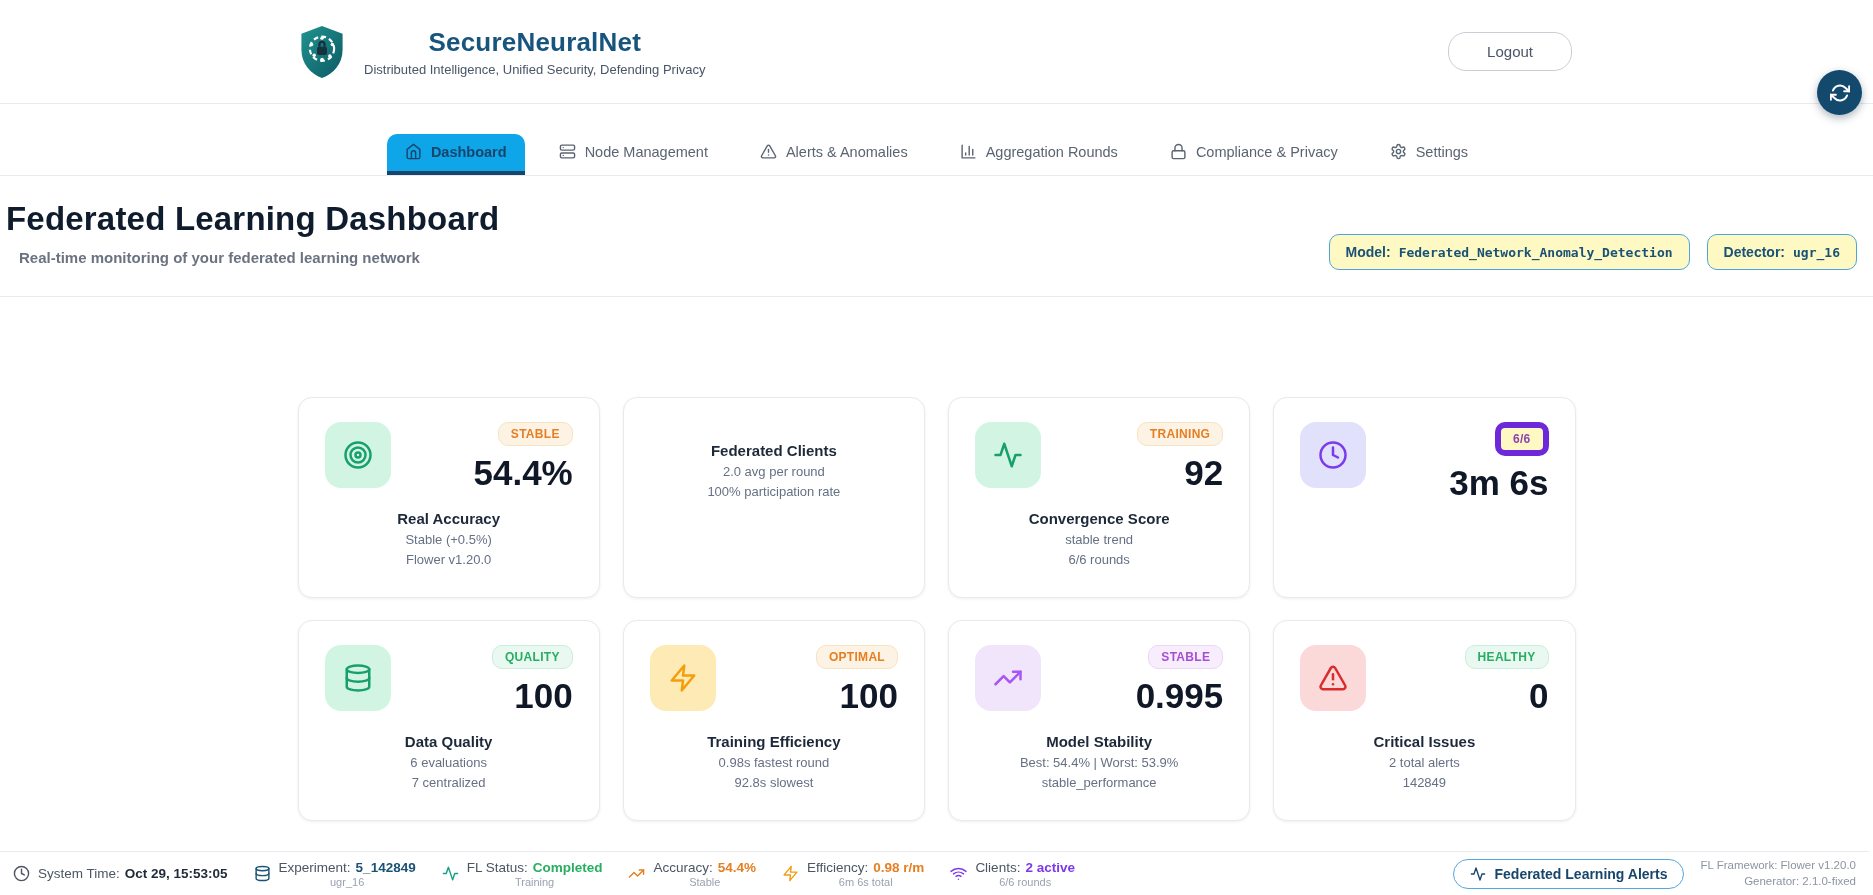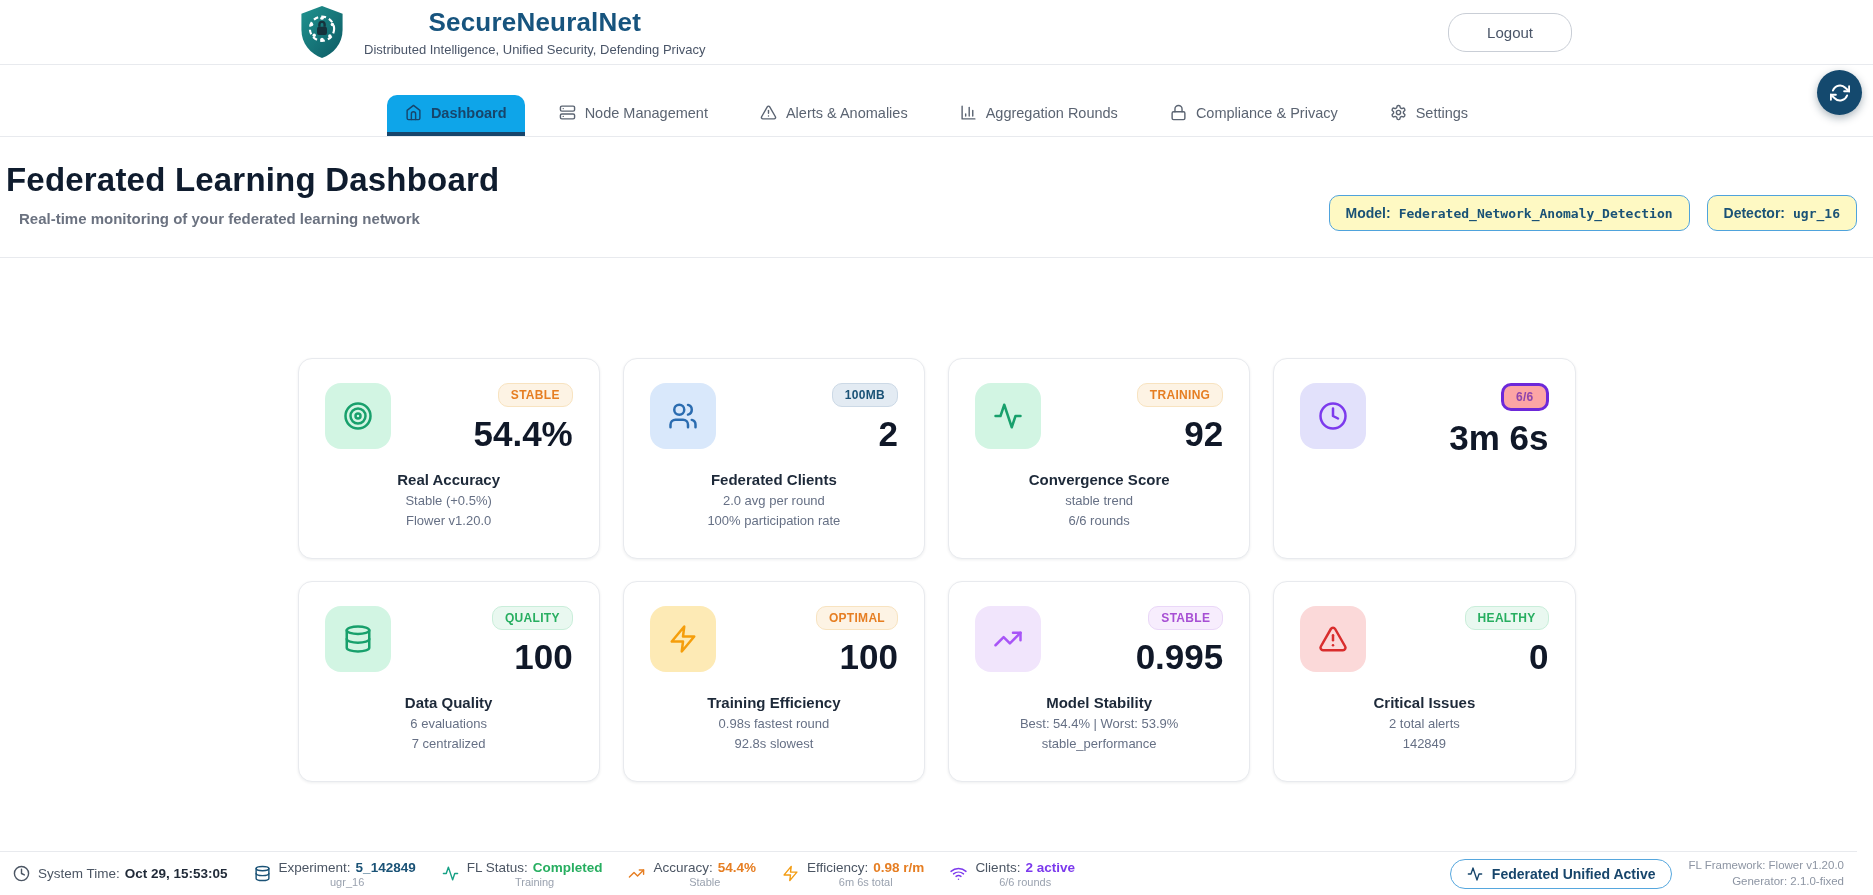--- a/index.html
+++ b/index.html
@@ -9,21 +9,21 @@
     font-family:"Liberation Sans", sans-serif;
     background:#ffffff;
     color:#1d2939;
     overflow:hidden;
   }
   .icon { display:inline-flex; align-items:center; justify-content:center; }
   .icon svg { width:100%; height:100%; }
 
   
   .app-header {
-    height:65px;
+    height:104px;
     display:flex; align-items:center;
     border-bottom:1px solid #e8eaee;
     padding-left:296px; padding-right:301px;
   }
   .logo-wrap { width:52px; height:58px; flex:0 0 auto; }
   .brand-block { margin-left:16px; text-align:center; }
   .brand-title { font-size:26px; font-weight:800; color:#17547e; letter-spacing:.2px; }
   .brand-tagline { font-size:13px; color:#4a5568; margin-top:4px; }
   .logout-btn {
     margin-left:auto;
@@ -106,27 +106,27 @@
 
   .tile-green  { background:#d2f5e3; color:#18a06c; }
   .tile-blue   { background:#d9e8fb; color:#2b6cb0; }
   .tile-purple { background:#e2e1fb; color:#7c3aed; }
   .tile-yellow { background:#fdeab5; color:#f59e0b; }
   .tile-violet { background:#f1e5fc; color:#a855f7; }
   .tile-red    { background:#fbd9d9; color:#d92d2d; }
 
   .badge-orange { color:#e67e22; background:#fdf3e4; border:1px solid #f8e3c0; }
   .badge-blue   { color:#1a5276; background:#e3ebf3; border:1px solid #ccd9e6; }
-  .badge-purple { color:#8e44ad; background:#fca5a5; border:3px solid #6d28d9; }
+  .badge-purple { color:#8e44ad; background:#fef9c3; border:6px solid #6d28d9; }
   .badge-green  { color:#27ae60; background:#e9f8f0; border:1px solid #c9eeda; }
   .badge-violet { color:#a74fd4; background:#f7edfd; border:1px solid #ead7f8; }
 
   
   .status-bar {
-    position:absolute; bottom:0; left:0; right:16px; height:44px;
+    position:absolute; bottom:0; left:0; right:4px; height:44px;
     background:#fff; border-top:1px solid #e8eaee;
     display:flex; align-items:center; gap:26px;
     padding:0 13px;
   }
   .f-item { display:flex; align-items:center; gap:8px; }
   .f-item .icon { width:17px; height:17px; flex:0 0 auto; }
   .f-text { display:flex; flex-direction:column; align-items:center; }
   .f-line1 { font-size:13.5px; color:#4b5563; white-space:nowrap; }
   .f-value { font-weight:700; margin-left:5px; }
   .f-sub { font-size:11px; color:#9aa2af; margin-top:1px; }
@@ -295,36 +295,20 @@
       </div>
     </div>
     <div class="card-bottom">
       <div class="card-title">Real Accuracy</div>
       <div class="card-sub sub1">Stable (+0.5%)</div>
       <div class="card-sub sub2">Flower v1.20.0</div>
     </div>
   </div>
 
   <div class="card">
-    <div class="card-top">
-      <div class="tile tile-blue">
-        <span class="icon tile-ico">
-              <svg viewBox="0 0 24 24" fill="none" stroke="currentColor" stroke-width="2" stroke-linecap="round" stroke-linejoin="round">
-                <path d="M16 21v-2a4 4 0 0 0-4-4H6a4 4 0 0 0-4 4v2"></path>
-                <circle cx="9" cy="7" r="4"></circle>
-                <path d="M22 21v-2a4 4 0 0 0-3-3.87"></path>
-                <path d="M16 3.13a4 4 0 0 1 0 7.75"></path>
-              </svg>
-            </span>
-      </div>
-      <div class="card-right">
-        <span class="badge badge-blue">100MB</span>
-        <div class="card-value">2</div>
-      </div>
-    </div>
     <div class="card-bottom">
       <div class="card-title">Federated Clients</div>
       <div class="card-sub sub1">2.0 avg per round</div>
       <div class="card-sub sub2">100% participation rate</div>
     </div>
   </div>
 
   <div class="card">
     <div class="card-top">
       <div class="tile tile-green">
@@ -547,20 +531,20 @@
     </div>
   </div>
 </div>
   <div class="status-right">
     <div class="active-pill">
       <span class="icon">
           <svg viewBox="0 0 24 24" fill="none" stroke="currentColor" stroke-width="2" stroke-linecap="round" stroke-linejoin="round">
             <polyline points="22 12 18 12 15 21 9 3 6 12 2 12"></polyline>
           </svg>
         </span>
-      <span>Federated Unified Active</span>
+      <span>Federated Learning Alerts</span>
     </div>
     <div class="framework-info">
       <div>FL Framework: Flower v1.20.0</div>
       <div>Generator: 2.1.0-fixed</div>
     </div>
   </div>
 </footer>
 
 </body></html>

